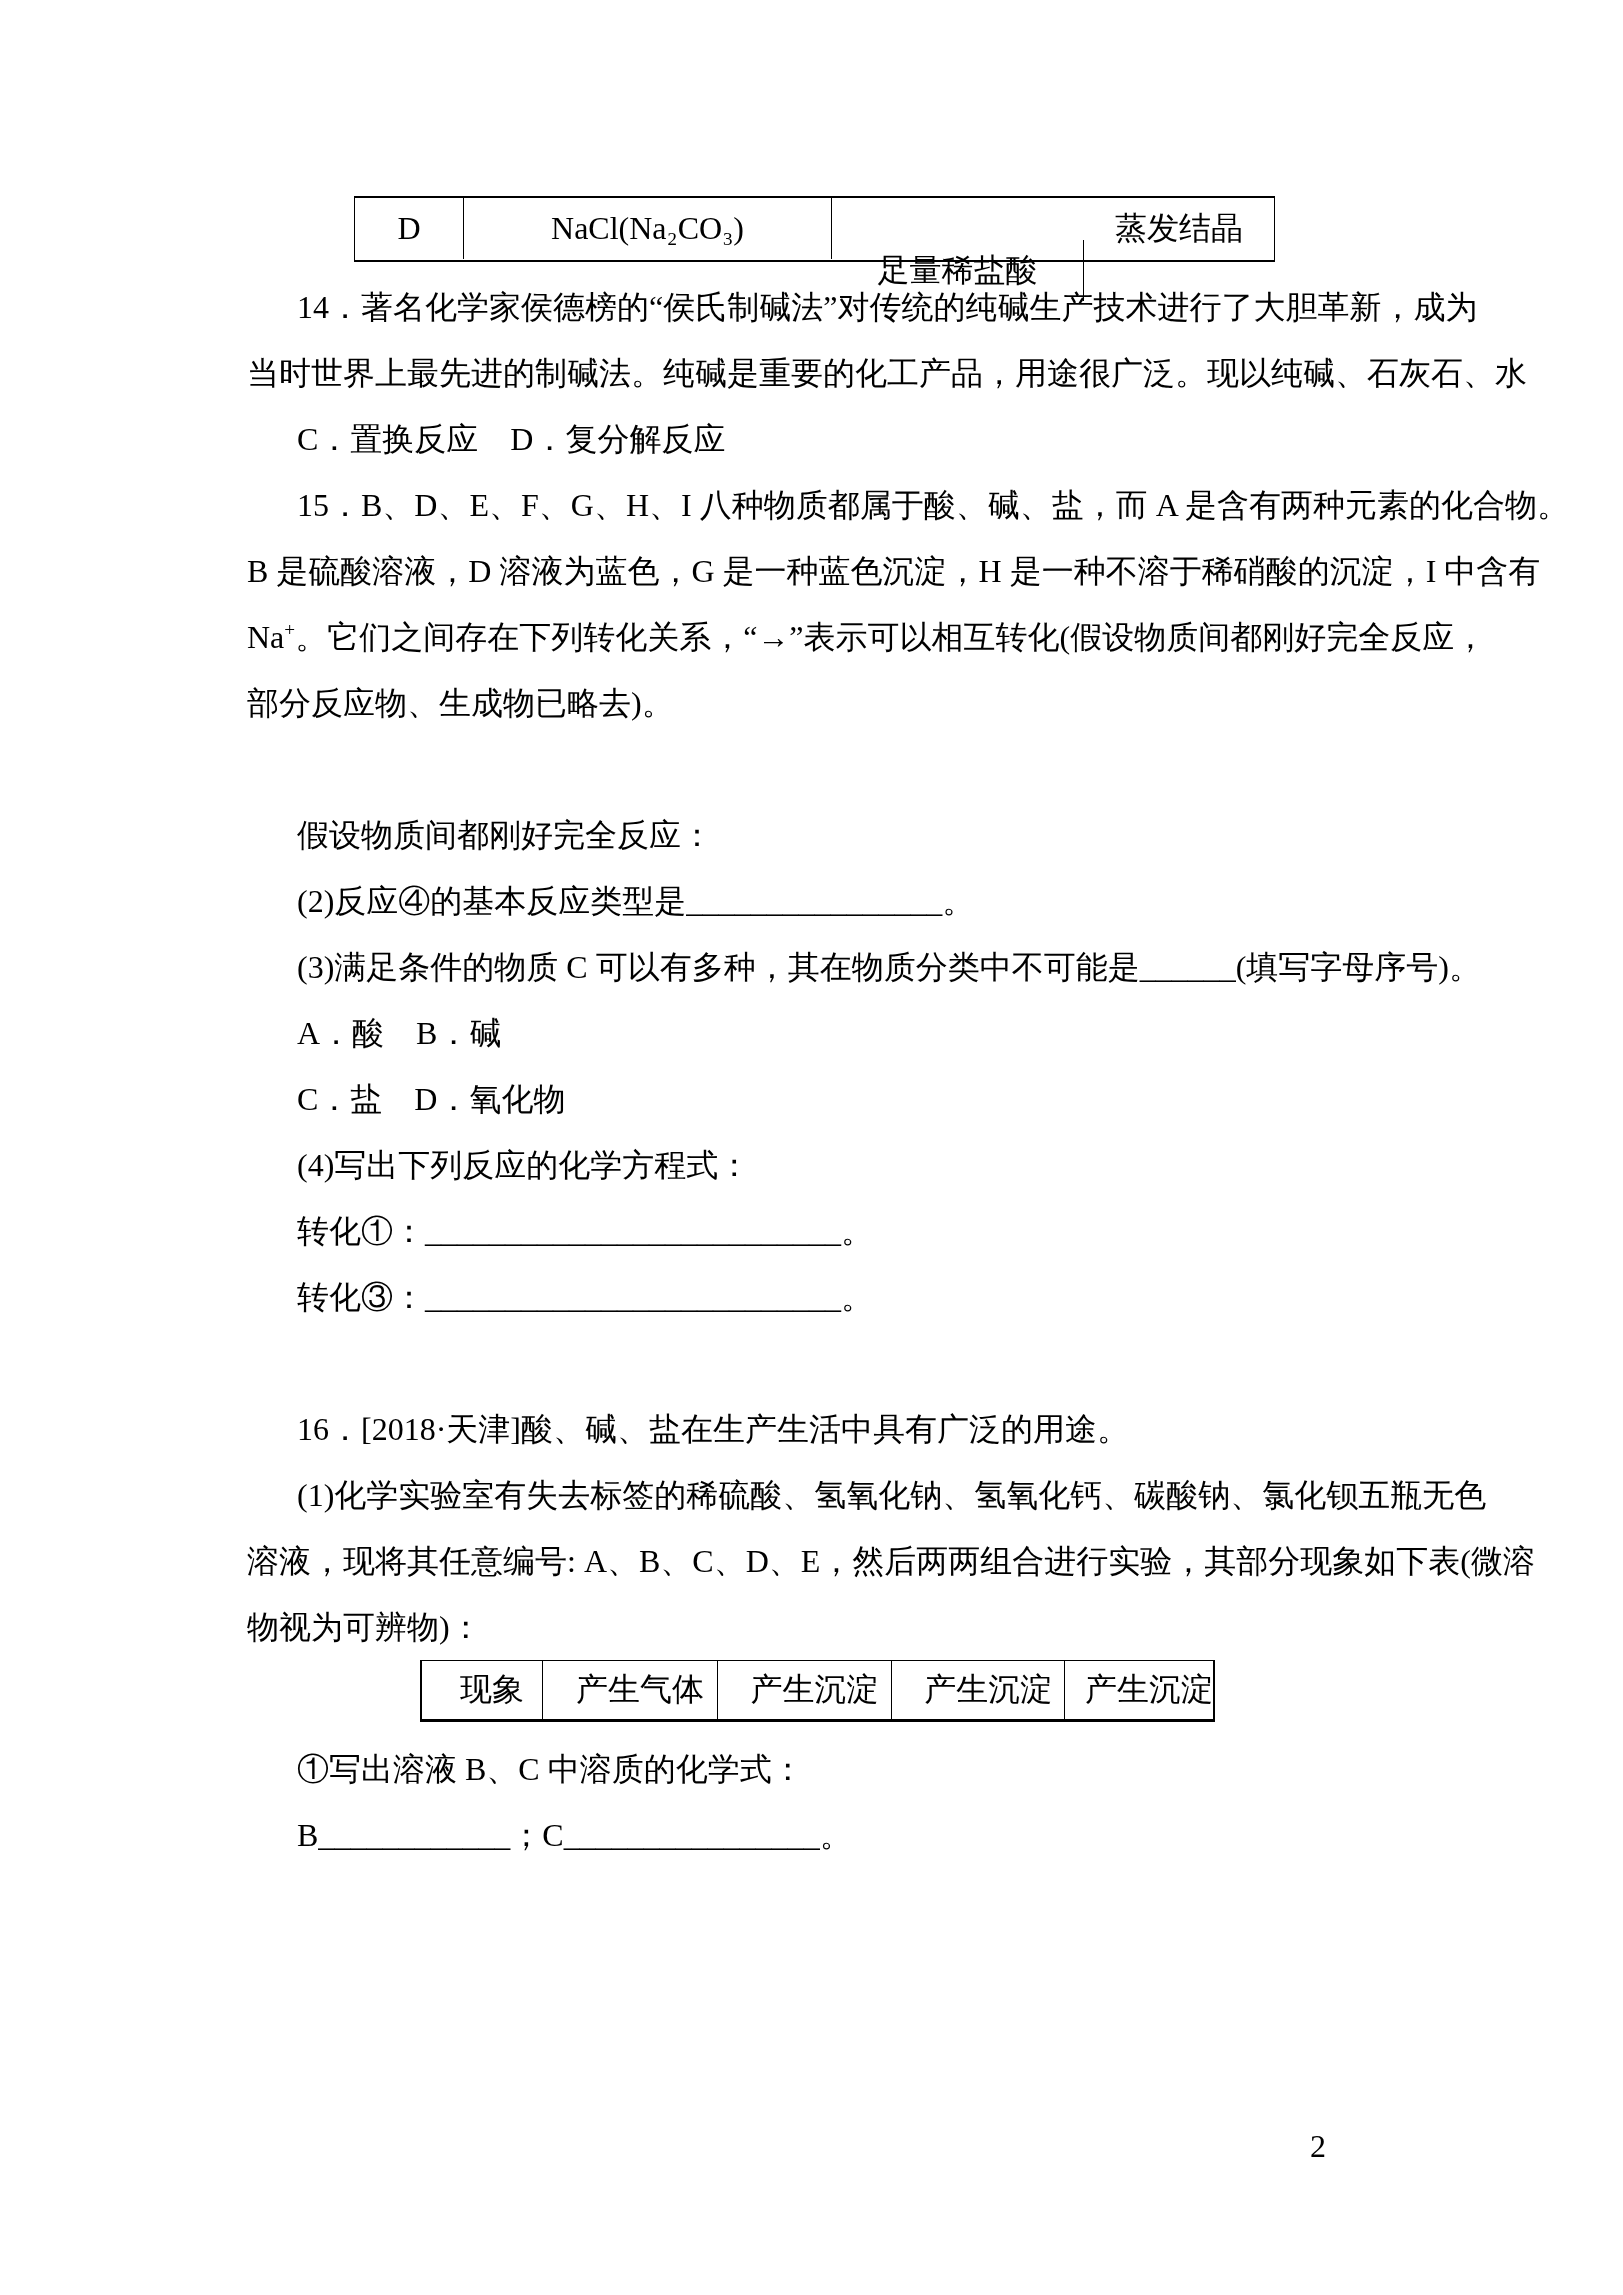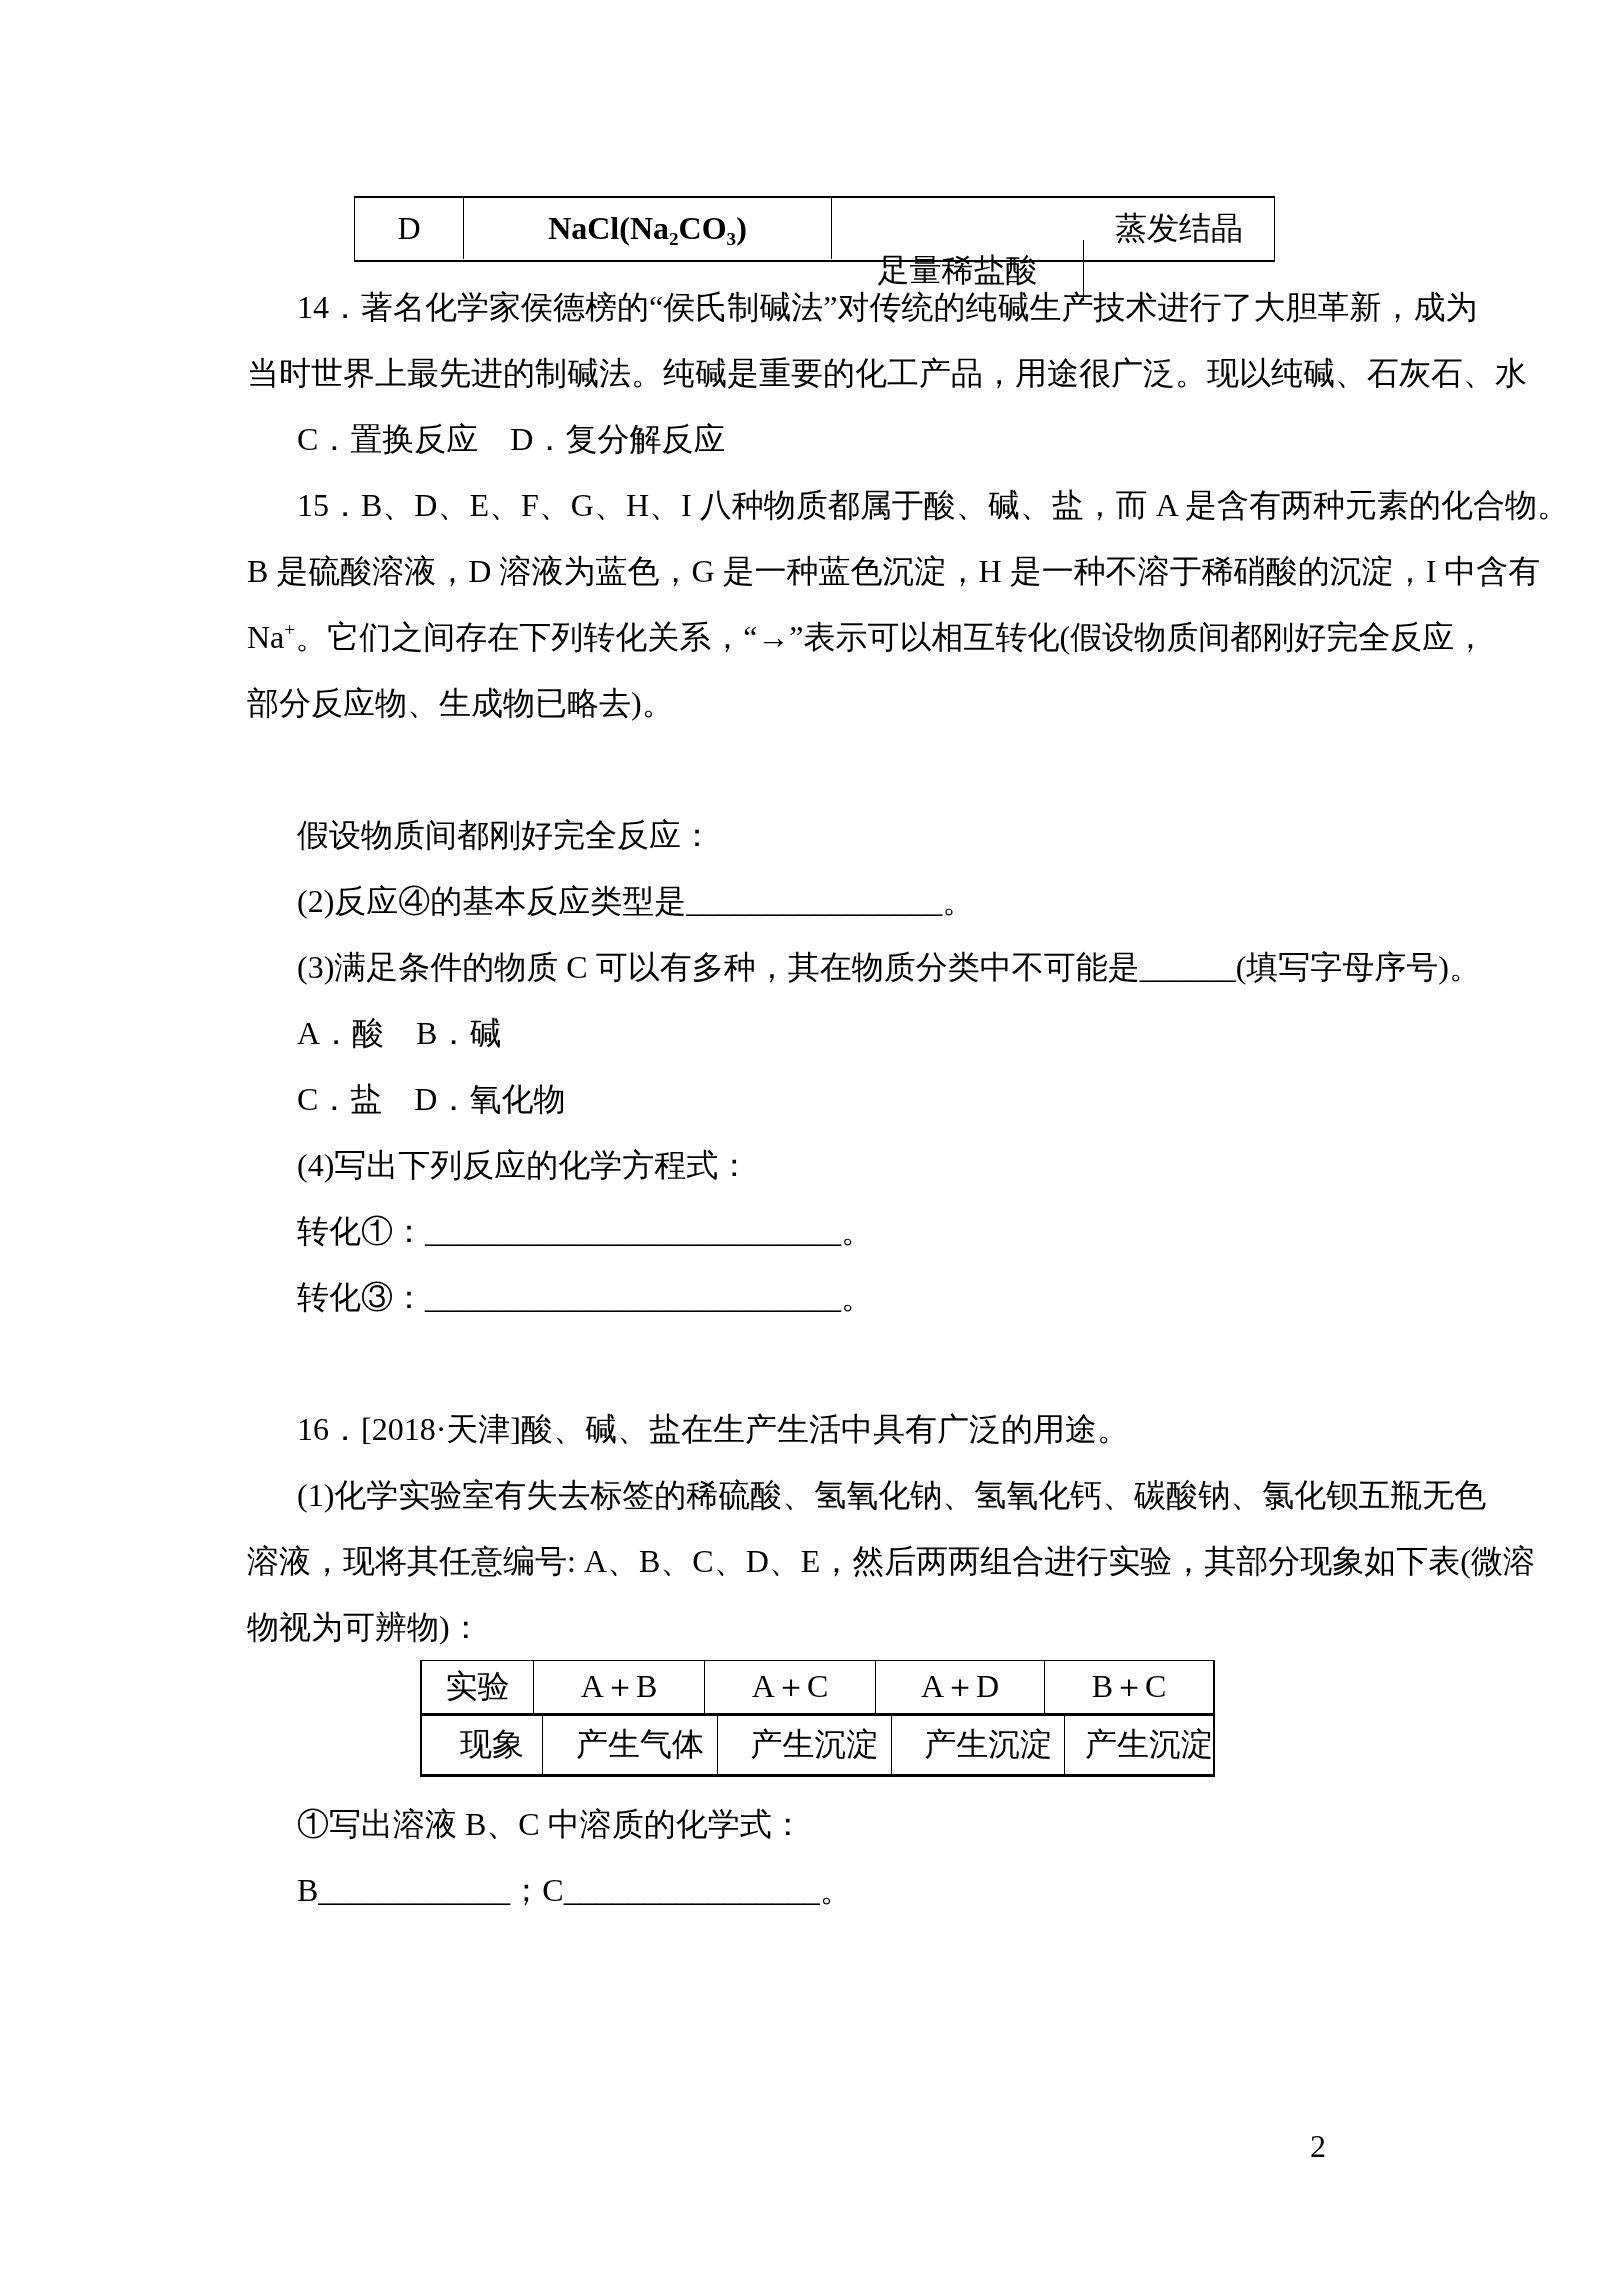--- a/index.html
+++ b/index.html
@@ -42,21 +42,21 @@
   }
   .t1 .cell{
     border-right:1.7px solid #000;
     display:flex;align-items:center;justify-content:center;
     height:61px;
     box-sizing:border-box;
     white-space:nowrap;
   }
   .t1 .cell:last-child{border-right:none;}
   .t1 .c0{width:109px;}
-  .t1 .c1{width:368px;font-weight:bold;}
+  .t1 .c1{width:368px;}
   .t1 .c2{width:252px;margin-top:42px;}
   .t1 .c3{flex:1;}
   
   .t2{
     margin-left:173px;
     width:795px;
     border-top:1.7px solid #000;
     border-left:2.2px solid #000;
     border-right:2.2px solid #000;
     border-bottom:3.4px solid #000;
@@ -121,27 +121,20 @@
     <div class="line ind">转化③：__________________________。</div>
 
     <div class="spacer"></div>
 
     <div class="line ind">16．[2018·天津]酸、碱、盐在生产生活中具有广泛的用途。</div>
     <div class="line ind">(1)化学实验室有失去标签的稀硫酸、氢氧化钠、氢氧化钙、碳酸钠、氯化钡五瓶无色</div>
     <div class="line">溶液，现将其任意编号: A、B、C、D、E，然后两两组合进行实验，其部分现象如下表(微溶</div>
     <div class="line">物视为可辨物)：</div>
 
     <div class="t2">
-      <div class="row row1">
-        <div class="cell c0">实验</div>
-        <div class="cell c1">A＋B</div>
-        <div class="cell c2">A＋C</div>
-        <div class="cell c3">A＋D</div>
-        <div class="cell c4">B＋C</div>
-      </div>
       <div class="row row2">
         <div class="cell c0">现象</div>
         <div class="cell c1">产生气体</div>
         <div class="cell c2">产生沉淀</div>
         <div class="cell c3">产生沉淀</div>
         <div class="cell c4">产生沉淀</div>
       </div>
     </div>
 
     <div class="spacer-xs"></div>

